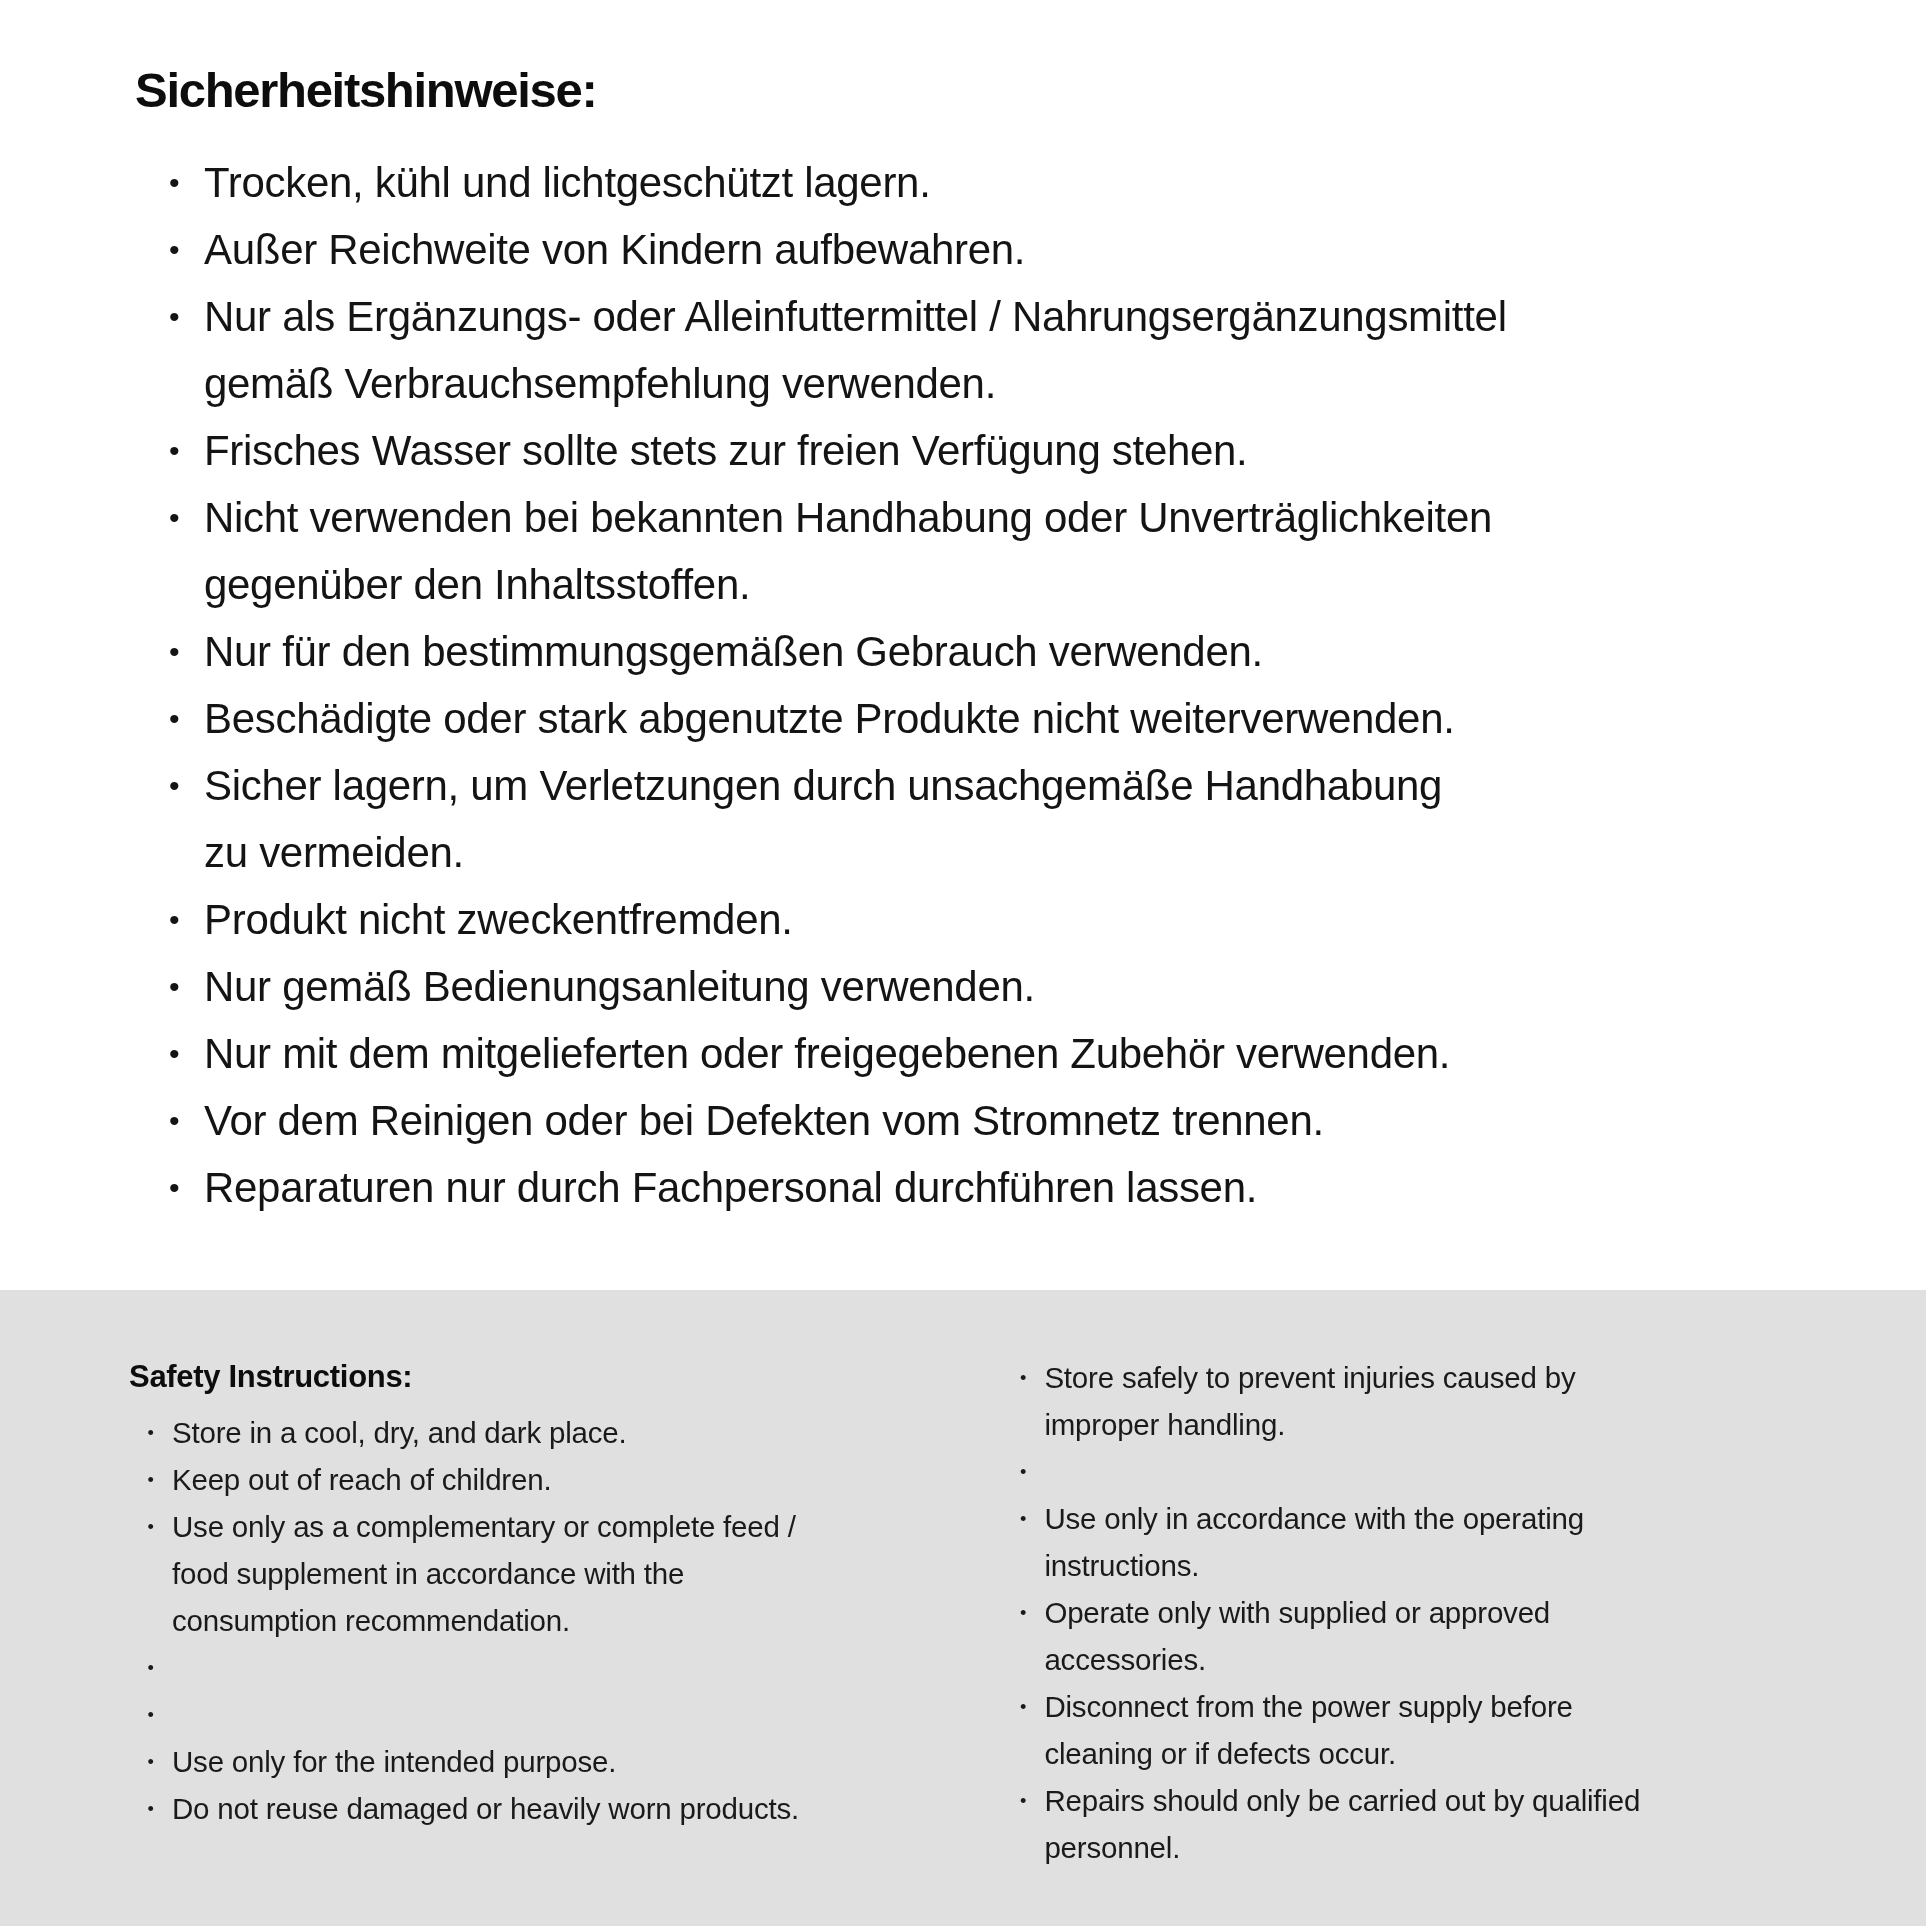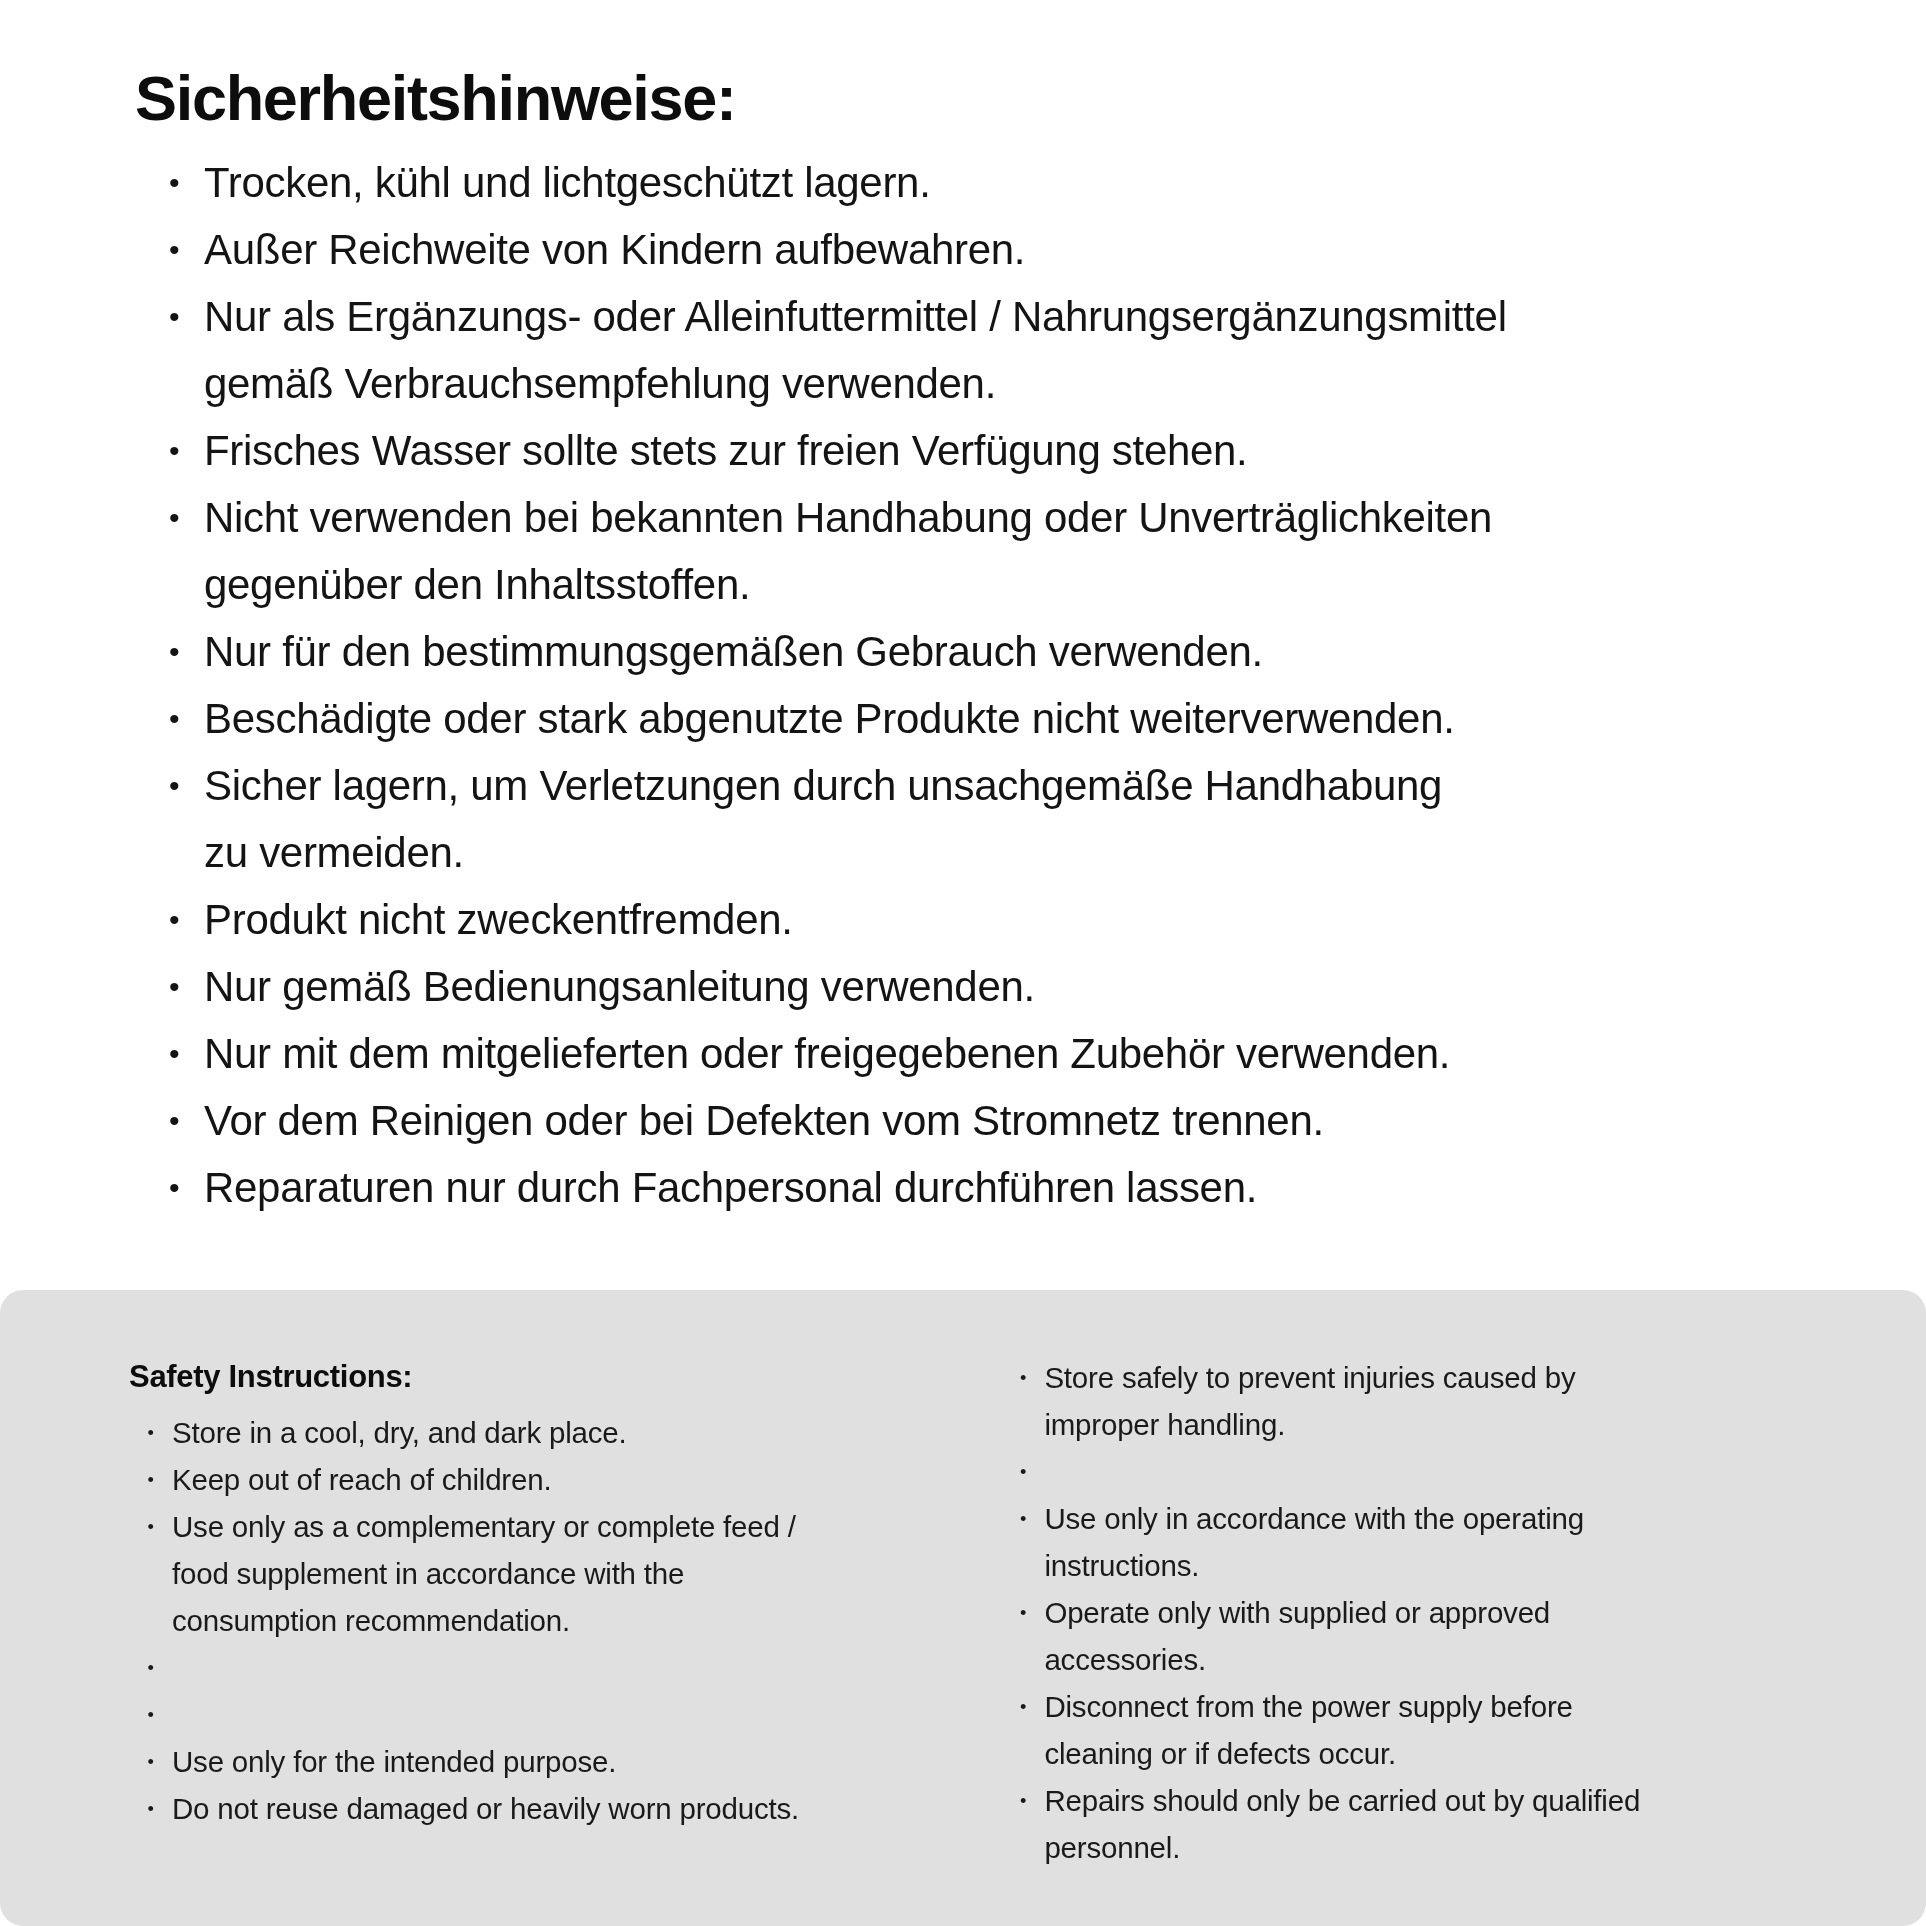--- a/index.html
+++ b/index.html
@@ -22,21 +22,21 @@
     left: 0; top: 0;
     width: 1926px;
     height: 1290px;
     background: #ffffff;
   }
   .german-title {
     position: absolute;
     left: 135px;
     top: 64px;
     margin: 0;
-    font-size: 63px;
+    font-size: 49px;
     font-weight: 700;
     letter-spacing: -1.3px;
     line-height: 1.1;
     color: #0d0d0d;
   }
   ul.bullet-list {
     list-style: none;
     margin: 0;
     padding: 0;
   }
@@ -63,21 +63,20 @@
     white-space: pre-line;
   }
 
   
   .english-section {
     position: absolute;
     left: 0; top: 1290px;
     width: 1926px;
     height: 636px;
     background: #e0e0e0;
-    border-radius: 23px;
   }
   .col-left {
     position: absolute;
     left: 129px;
     top: 68px;
     width: 867px;
   }
   .col-right {
     position: absolute;
     left: 1020px;

